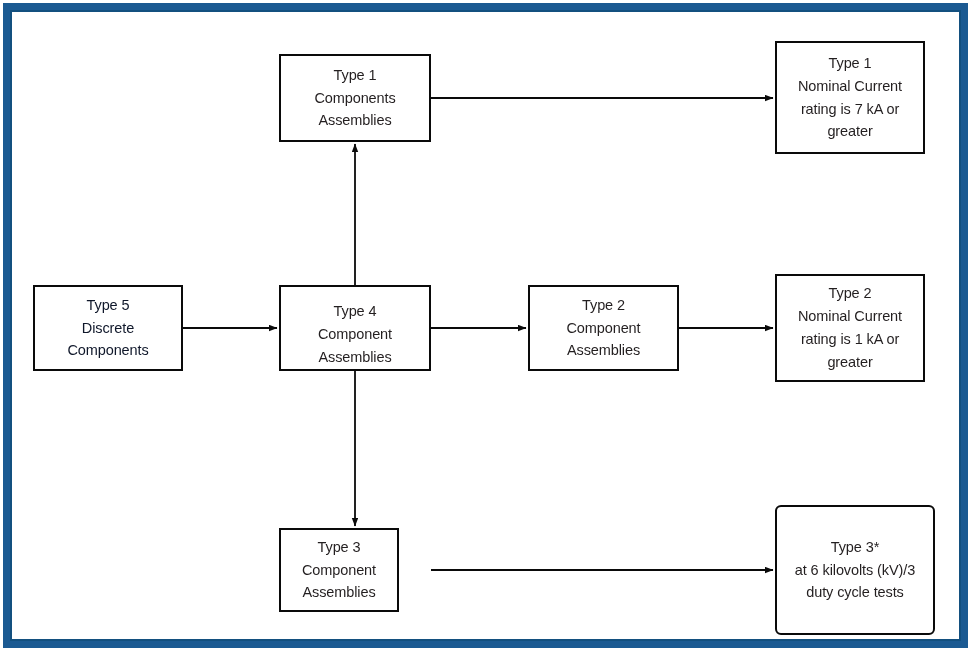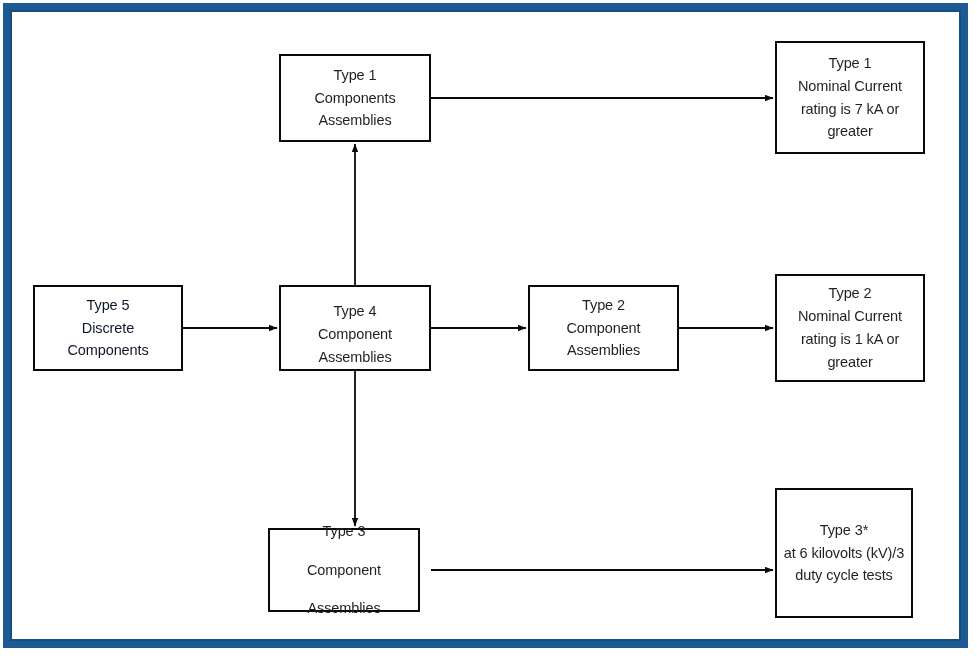--- a/index.html
+++ b/index.html
@@ -108,21 +108,21 @@
       <div class="node" style="left: 279px; top: 285px; width: 152px; height: 86px; border-color: rgb(10, 10, 10); color: rgb(35, 31, 32); justify-content: flex-end;">
         <span class="line">Type 4</span>
         <span class="line">Component</span>
         <span class="line">Assemblies</span>
       </div>
       <div class="node" style="left: 279px; top: 54px; width: 152px; height: 88px; border-color: rgb(10, 10, 10); color: rgb(35, 31, 32);">
         <span class="line">Type 1</span>
         <span class="line">Components</span>
         <span class="line">Assemblies</span>
       </div>
-      <div class="node" style="left: 268px; top: 528px; width: 152px; height: 84px; border-color: rgb(10, 10, 10); color: rgb(35, 31, 32); gap: 16px;">
+      <div class="node" style="left: 279px; top: 528px; width: 120px; height: 84px; border-color: rgb(10, 10, 10); color: rgb(35, 31, 32);">
         <span class="line">Type 3</span>
         <span class="line">Component</span>
         <span class="line">Assemblies</span>
       </div>
       <div class="node" style="left: 528px; top: 285px; width: 151px; height: 86px; border-color: rgb(10, 10, 10); color: rgb(35, 31, 32);">
         <span class="line">Type 2</span>
         <span class="line">Component</span>
         <span class="line">Assemblies</span>
       </div>
       <div class="node" style="left: 775px; top: 41px; width: 150px; height: 113px; border-color: rgb(10, 10, 10); color: rgb(35, 31, 32);">
@@ -130,20 +130,20 @@
         <span class="line">Nominal Current</span>
         <span class="line">rating is 7 kA or</span>
         <span class="line">greater</span>
       </div>
       <div class="node" style="left: 775px; top: 274px; width: 150px; height: 108px; border-color: rgb(10, 10, 10); color: rgb(35, 31, 32);">
         <span class="line">Type 2</span>
         <span class="line">Nominal Current</span>
         <span class="line">rating is 1 kA or</span>
         <span class="line">greater</span>
       </div>
-      <div class="node" style="left: 775px; top: 488px; width: 138px; height: 130px; border-color: rgb(10, 10, 10); color: rgb(35, 31, 32);">
+      <div class="node" style="left: 775px; top: 505px; width: 160px; height: 130px; border-color: rgb(10, 10, 10); color: rgb(35, 31, 32); border-radius: 6px;">
         <span class="line">Type 3*</span>
         <span class="line">at 6 kilovolts (kV)/3</span>
         <span class="line">duty cycle tests</span>
       </div>
     </div>
 
 </div>
 
 </body></html>

